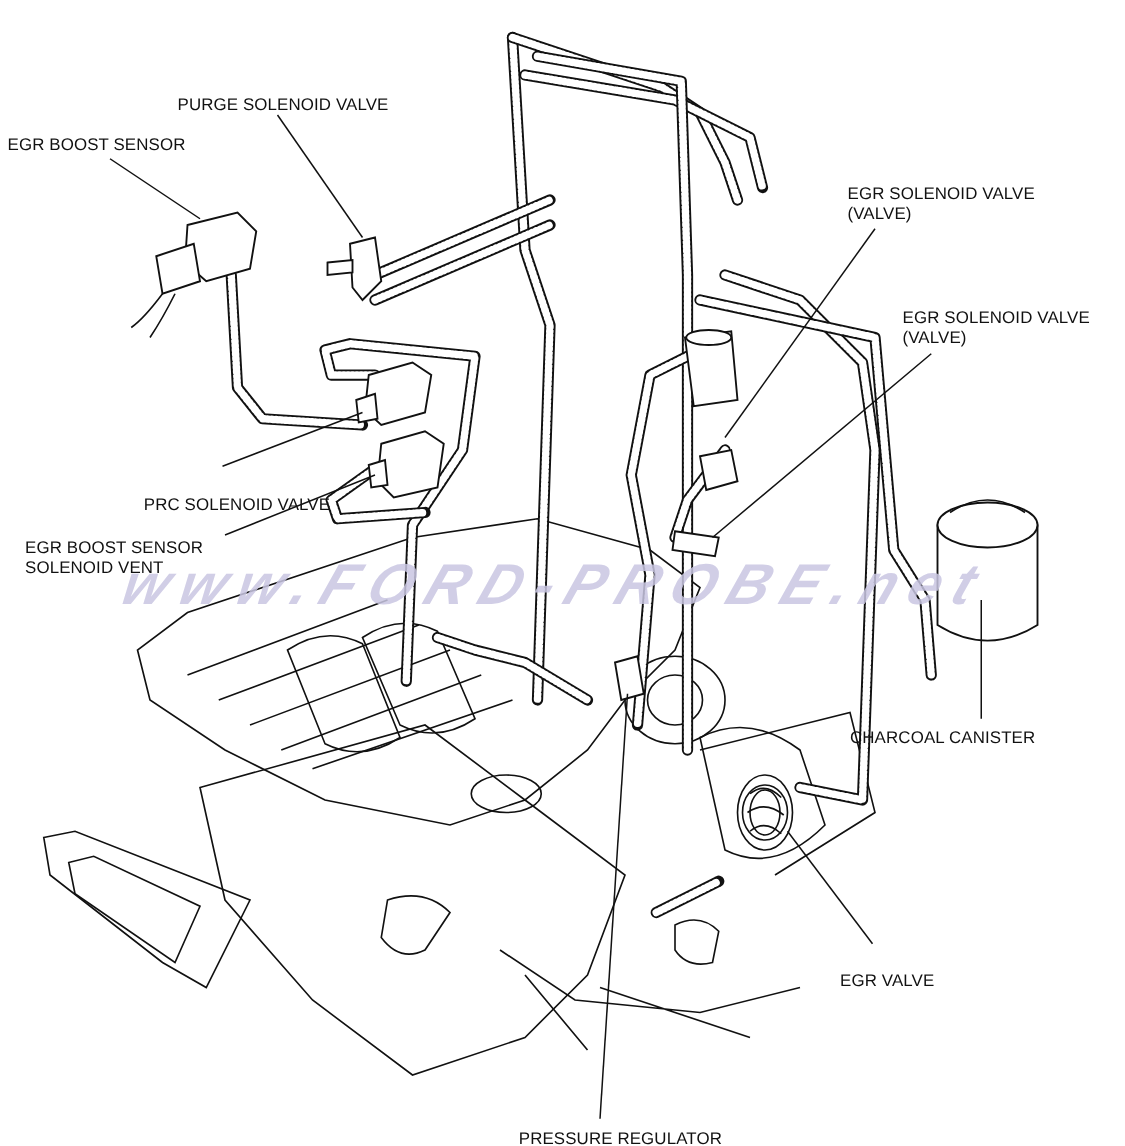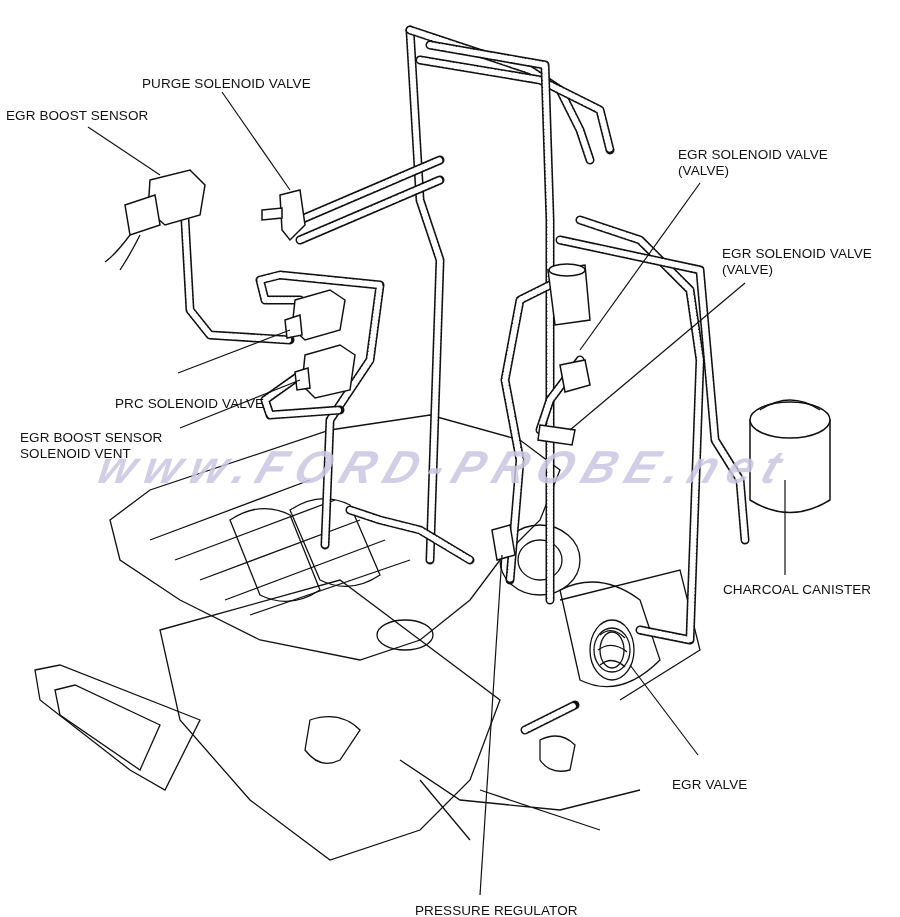--- a/index.html
+++ b/index.html
@@ -136,17 +136,17 @@
     <div>SOLENOID VENT</div>
   </div>
   <div class="lbl" style="left:678px; top:147px;">
     <div>EGR SOLENOID VALVE</div>
     <div>(VALVE)</div>
   </div>
   <div class="lbl" style="left:722px; top:246px;">
     <div>EGR SOLENOID VALVE</div>
     <div>(VALVE)</div>
   </div>
-  <div class="lbl" style="left:723px; top:582px;">CHARCOAL CANISTER</div>
+  <div class="lbl" style="left:680px; top:582px;">CHARCOAL CANISTER</div>
   <div class="lbl" style="left:672px; top:777px;">EGR VALVE</div>
   <div class="lbl" style="left:415px; top:903px;">PRESSURE REGULATOR</div>
 
 </div>
 
 </body></html>

